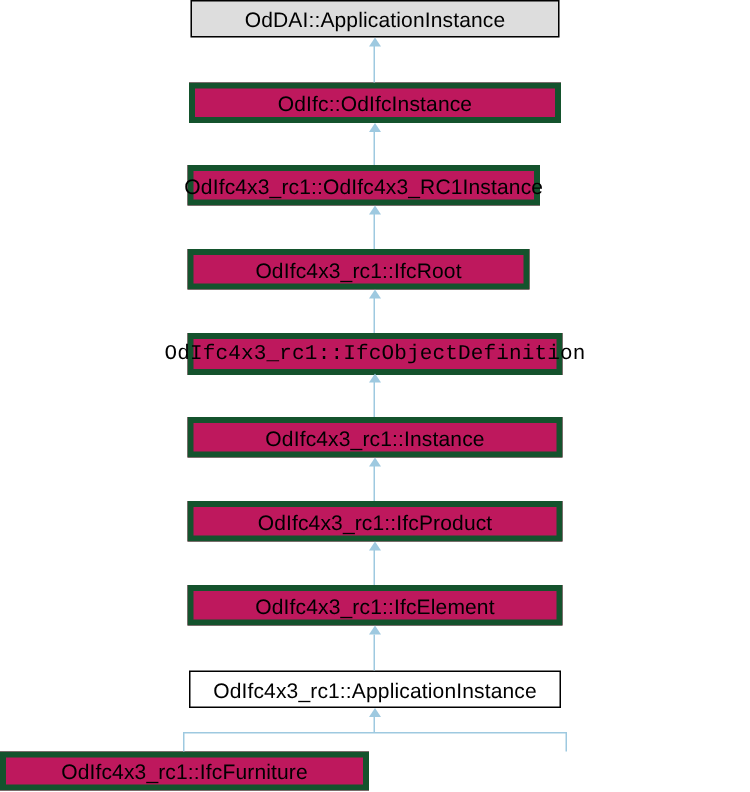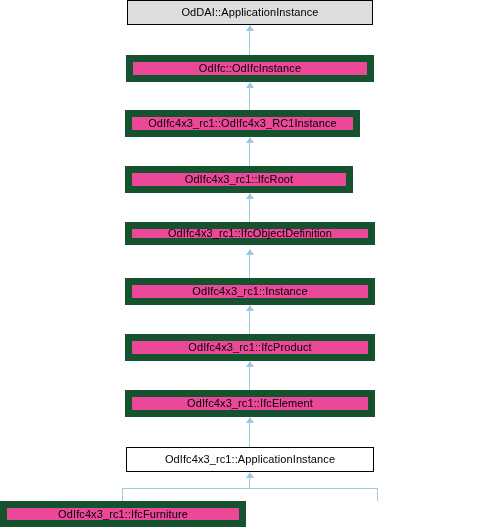--- a/index.html
+++ b/index.html
@@ -16,29 +16,29 @@
     height: 528px;
     background: #ffffff;
     overflow: hidden;
   }
   .node {
     position: absolute;
     box-sizing: border-box;
     display: flex;
     align-items: center;
     justify-content: center;
-    font-size: 11px;
+    font-size: 14px;
     line-height: 1;
     color: #000000;
     white-space: nowrap;
     letter-spacing: 0.1px;
   }
   .node.derived {
-    background: #ec4899;
-    border: 7px solid #14532d;
+    background: #be185d;
+    border: 4px solid #14532d;
   }
   .node.root {
     background: #dddddd;
     border: 1px solid #000000;
   }
   .node.current {
     background: #ffffff;
     border: 1px solid #000000;
   }
   .edge-line {
@@ -70,21 +70,21 @@
   </div>
 
   <div class="node derived" style="left:125px; top:110px; width:235px; height:27px;">
     <span>OdIfc4x3_rc1::OdIfc4x3_RC1Instance</span>
   </div>
 
   <div class="node derived" style="left:125px; top:166px; width:228px; height:27px;">
     <span>OdIfc4x3_rc1::IfcRoot</span>
   </div>
 
-  <div class="node derived" style="left:125px; top:222px; width:250px; height:23px;">
+  <div class="node derived" style="left:125px; top:222px; width:250px; height:28px;font-family:Liberation Mono, monospace;">
     <span>OdIfc4x3_rc1::IfcObjectDefinition</span>
   </div>
 
   <div class="node derived" style="left:125px; top:278px; width:250px; height:27px;">
     <span>OdIfc4x3_rc1::Instance</span>
   </div>
 
   <div class="node derived" style="left:125px; top:334px; width:250px; height:27px;">
     <span>OdIfc4x3_rc1::IfcProduct</span>
   </div>

